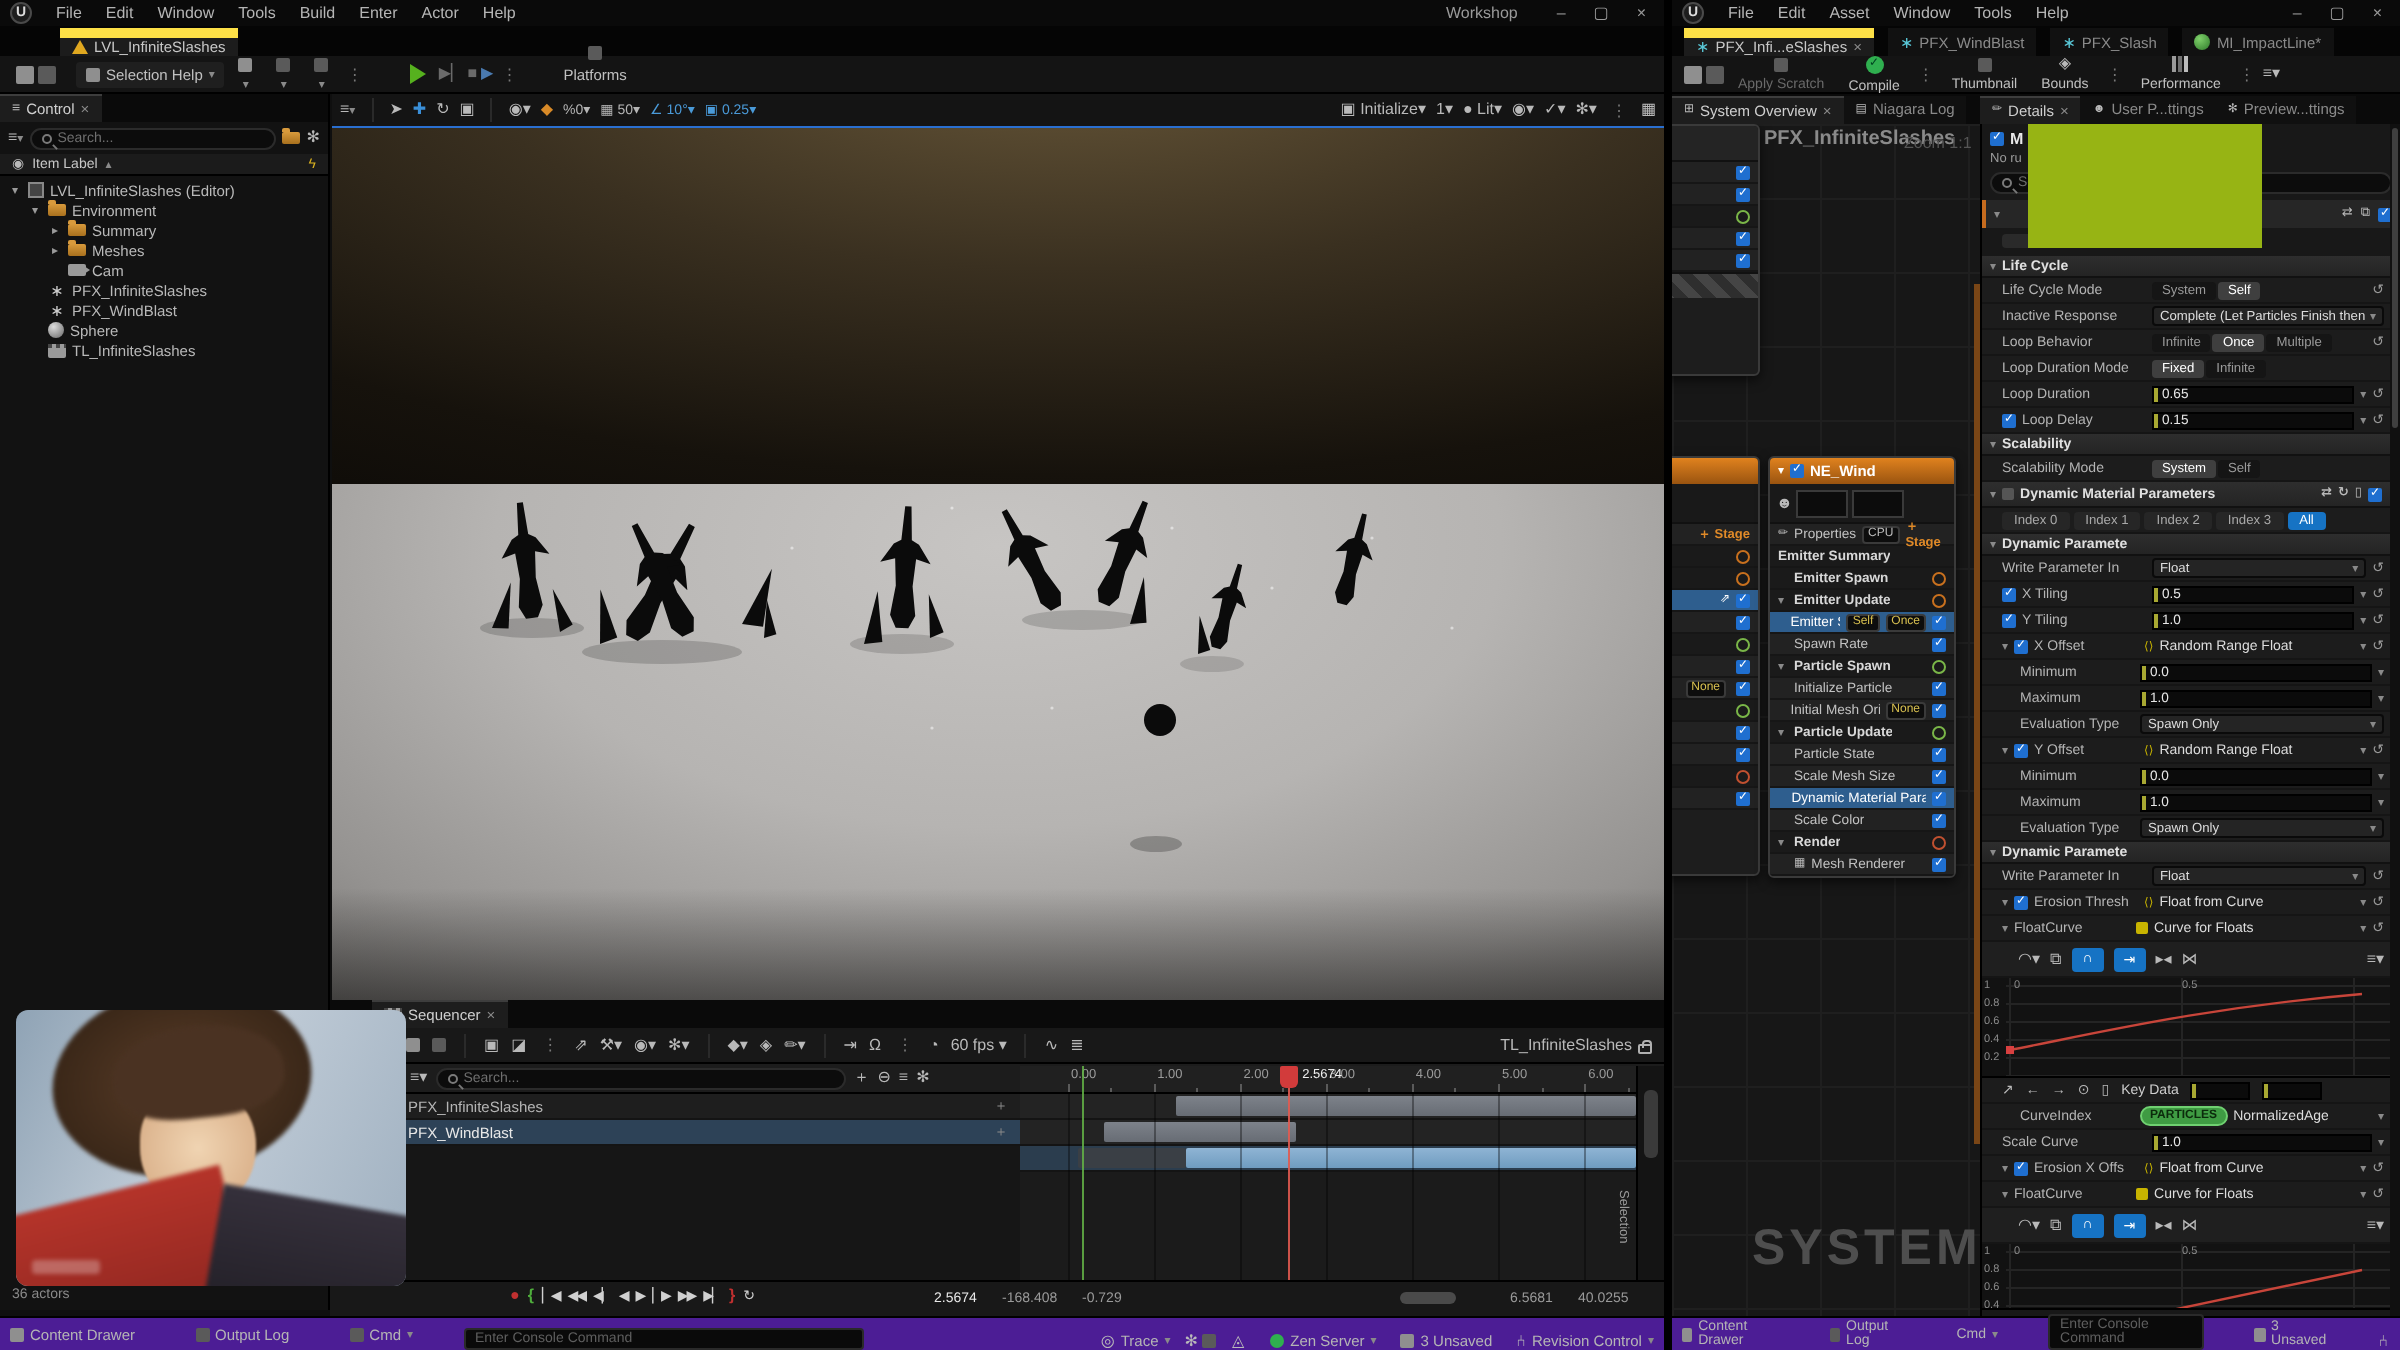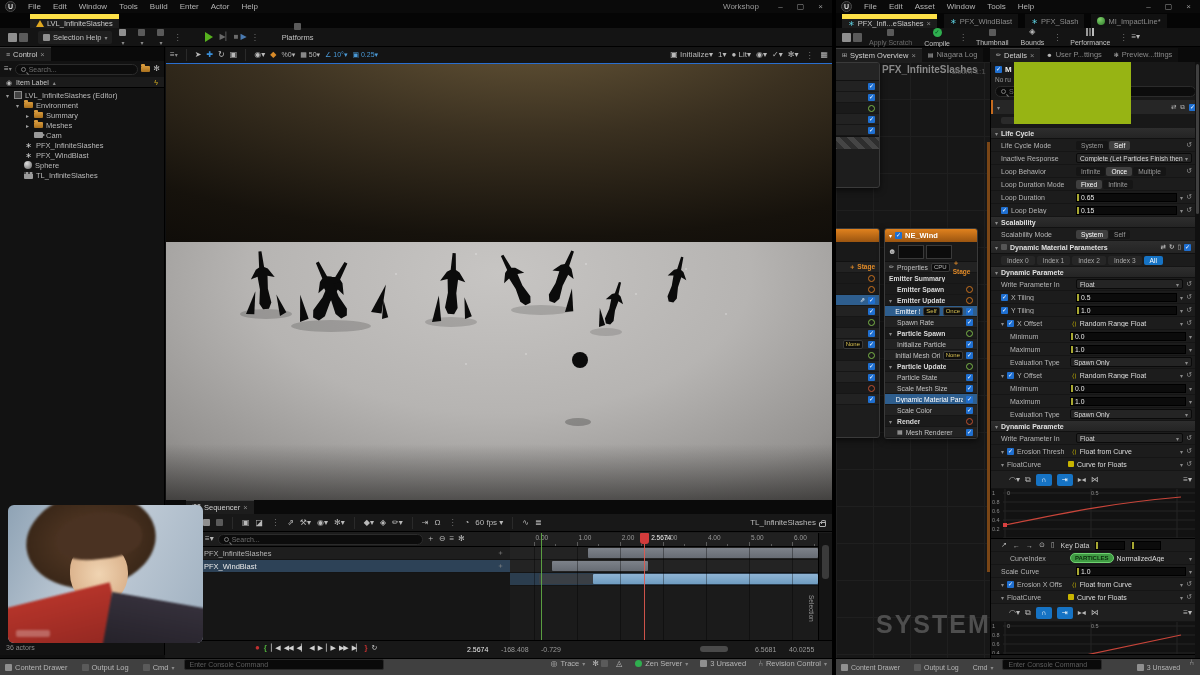--- a/index.html
+++ b/index.html
@@ -79,21 +79,21 @@
   .seg span{background:#151515;color:#9a9a9a;font-size:6.6px;padding:1px 5px;border-radius:2px;}
   .seg span.on{background:#3f3f3f;color:#fff;}
   .itab{background:#262626;color:#a8a8a8;font-size:6.6px;padding:1px 6px;border-radius:2px;}
   .itab.on{background:#1673c4;color:#fff;}
   .rst{margin-left:auto;color:#9a9a9a;font-size:7px;flex:none;}
   .car{color:#8a8a8a;font-size:6px;flex:none;}
   .pill{background:#3f9b43;color:#0c2a0c;border:1px solid #6fd070;border-radius:6px;font-size:6px;font-weight:bold;padding:0 4px;line-height:8px;}
   .bluebtn{width:16px;height:12px;background:#1673c4;border-radius:2px;color:#fff;font-size:7px;display:flex;align-items:center;justify-content:center;}
   .cicon{color:#b9b9b9;font-size:8px;}
   
-  .statusbar{position:absolute;height:17px;background:#404040;border-top:1px solid #000;display:flex;align-items:flex-start;color:#b5b5b5;font-size:7.5px;gap:4px;}
+  .statusbar{position:absolute;height:17px;background:#4c1d95;border-top:1px solid #000;display:flex;align-items:flex-end;color:#b5b5b5;font-size:7.5px;gap:20px;}
   .sb-item{display:flex;align-items:center;gap:3px;padding:0 5px;height:100%;}
   .console{background:#0a0a0a;border:1px solid #2a2a2a;border-radius:2px;color:#5f5f5f;font-size:7px;padding:1px 5px;}
   .dot-g{width:7px;height:7px;border-radius:50%;background:#2faf4f;flex:none;}
   .warn{width:0;height:0;border-left:4px solid transparent;border-right:4px solid transparent;border-bottom:7px solid #e0a820;flex:none;}
   .lockico{width:7px;height:5px;border:1px solid #b0b0b0;border-radius:1px;position:relative;margin-top:3px;flex:none;}
   .lockico:before{content:"";position:absolute;top:-3px;left:1px;width:3px;height:3px;border:1px solid #b0b0b0;border-bottom:none;border-radius:2px 2px 0 0;}
   .playbtn{width:0;height:0;border-left:8px solid #56b11e;border-top:5px solid transparent;border-bottom:5px solid transparent;}
   .tick{position:absolute;top:9px;width:1px;height:4px;background:#5a5a5a;}
   .tlabel{position:absolute;top:1px;font-size:6.5px;color:#9a9a9a;}
   .gridline{position:absolute;top:0;bottom:0;width:1px;background:rgba(0,0,0,.35);}

